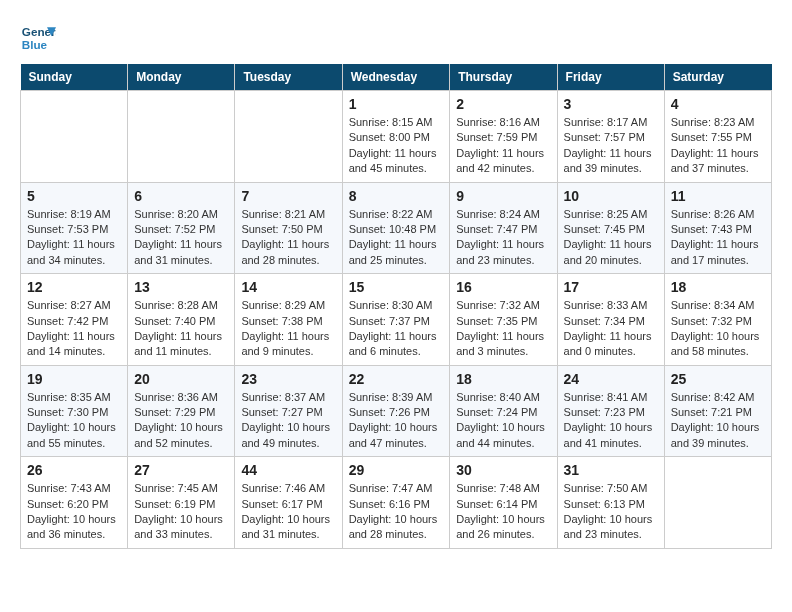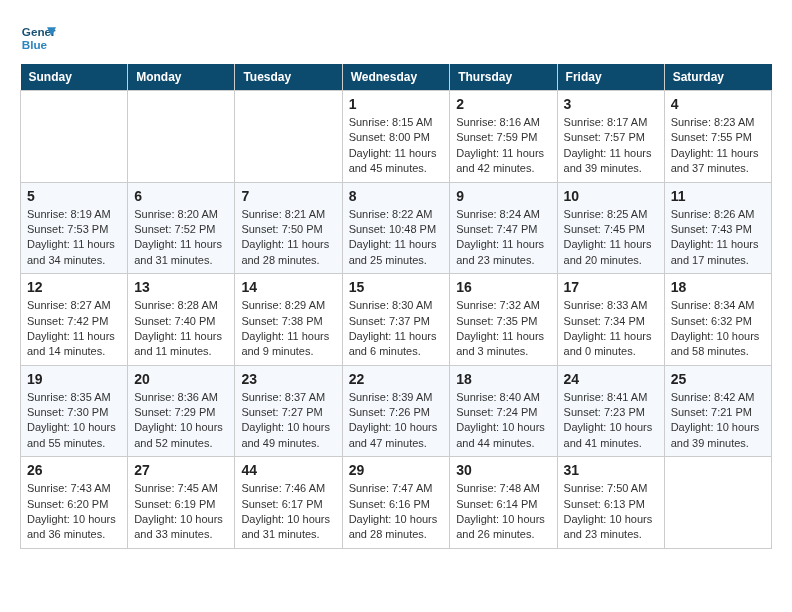--- a/index.html
+++ b/index.html
@@ -219,21 +219,21 @@
         </td>
         <td>
           <span class="day-number">17</span>
           <div class="day-detail">Sunrise: 8:33 AM
 Sunset: 7:34 PM
 Daylight: 11 hours and 0 minutes.</div>
         </td>
         <td>
           <span class="day-number">18</span>
           <div class="day-detail">Sunrise: 8:34 AM
-Sunset: 6:32 PM
+Sunset: 7:32 PM
 Daylight: 10 hours and 58 minutes.</div>
         </td>
       </tr>
       <tr>
         <td>
           <span class="day-number">19</span>
           <div class="day-detail">Sunrise: 8:35 AM
 Sunset: 7:30 PM
 Daylight: 10 hours and 55 minutes.</div>
         </td>

